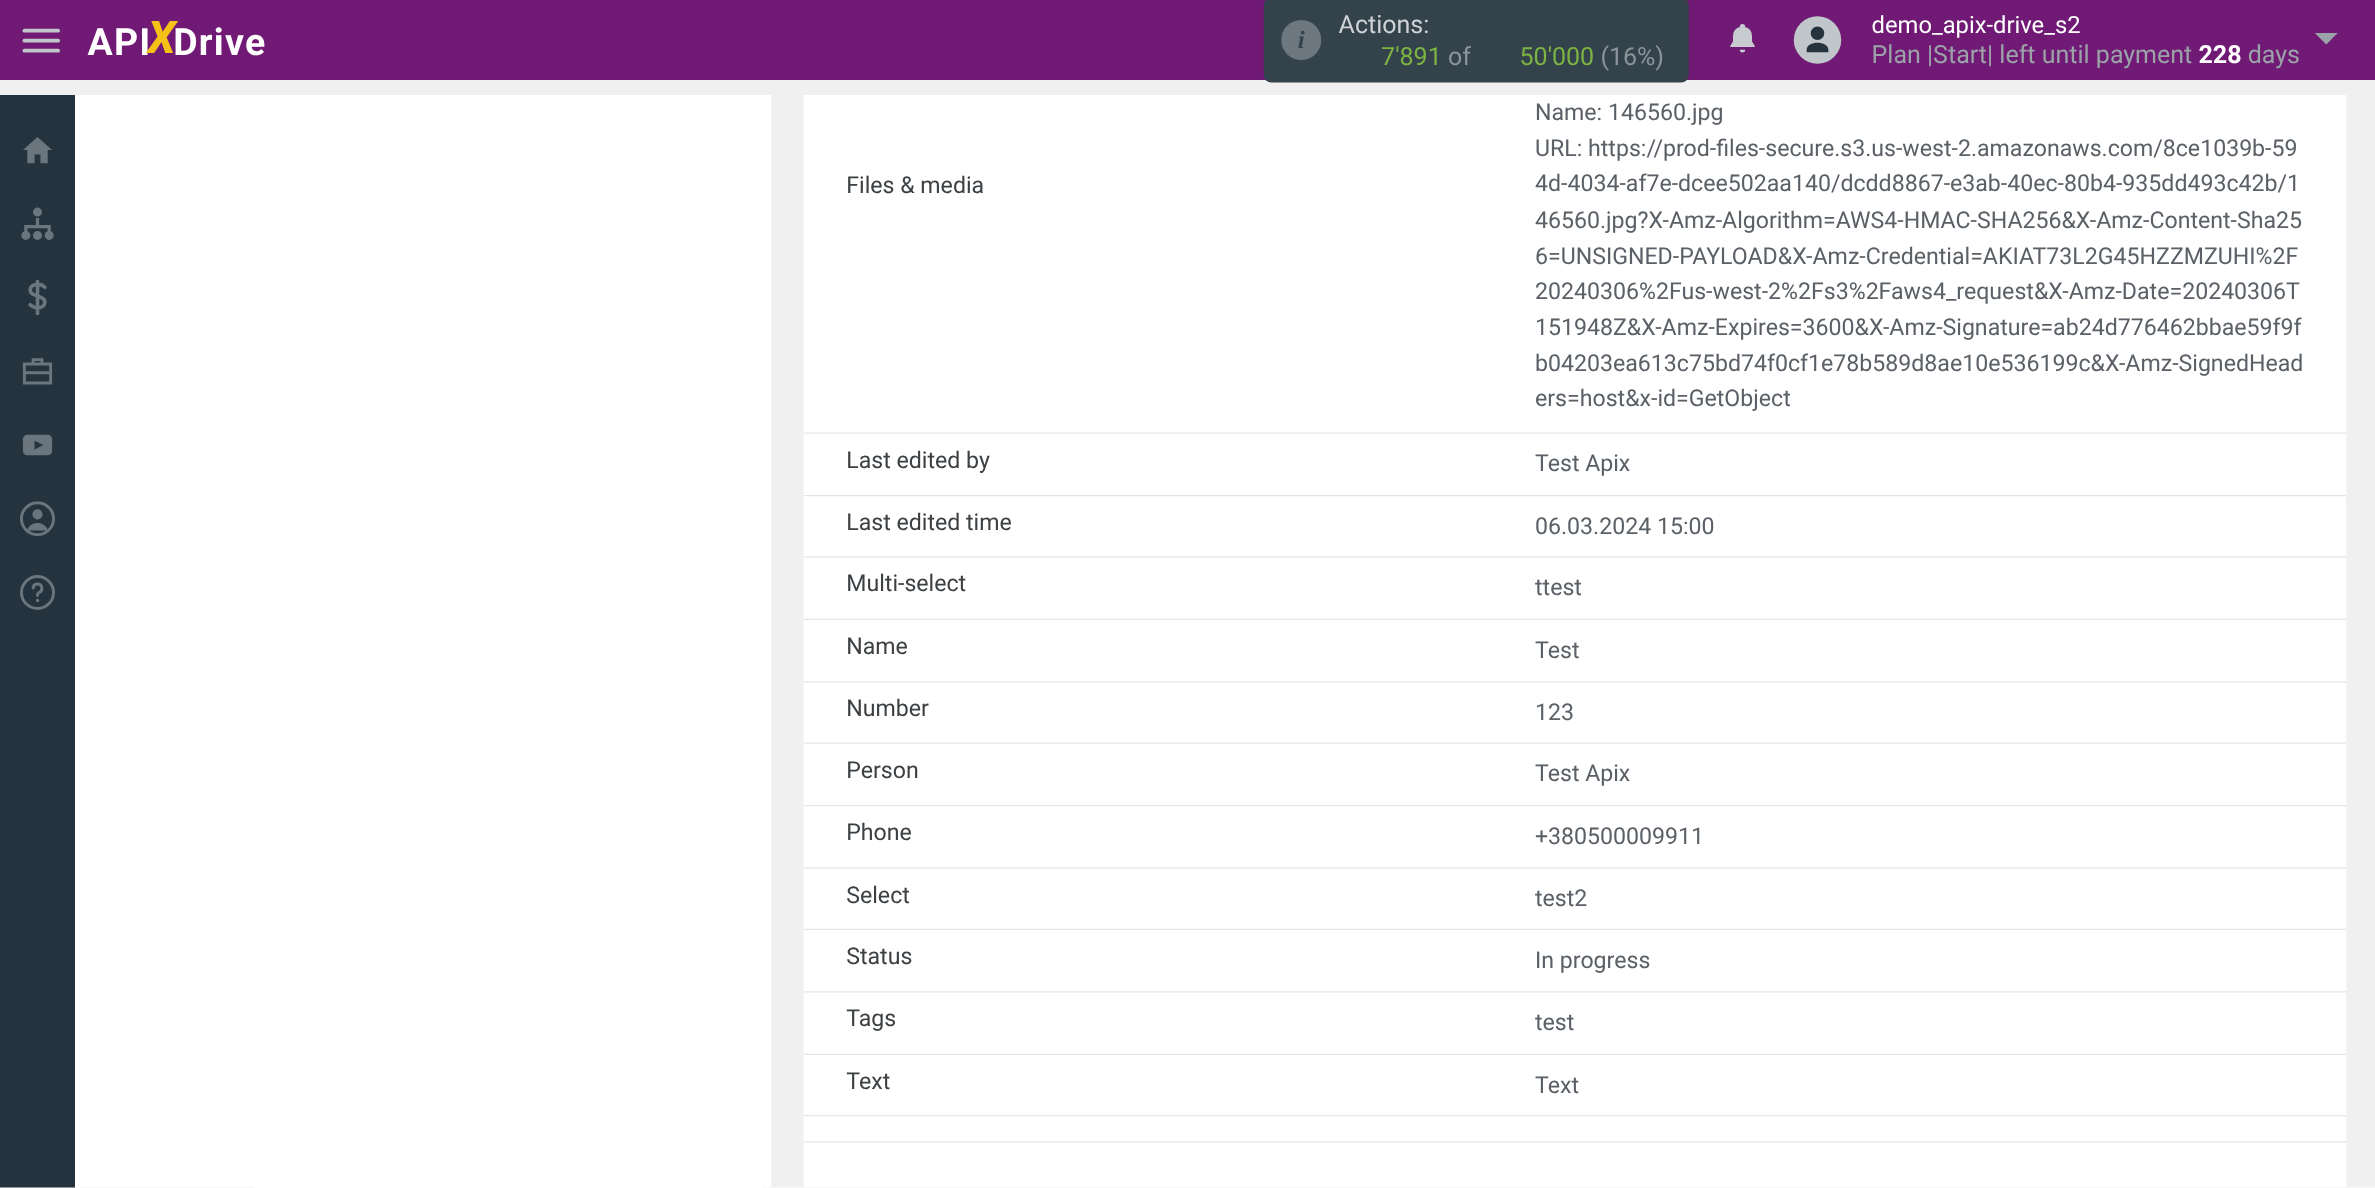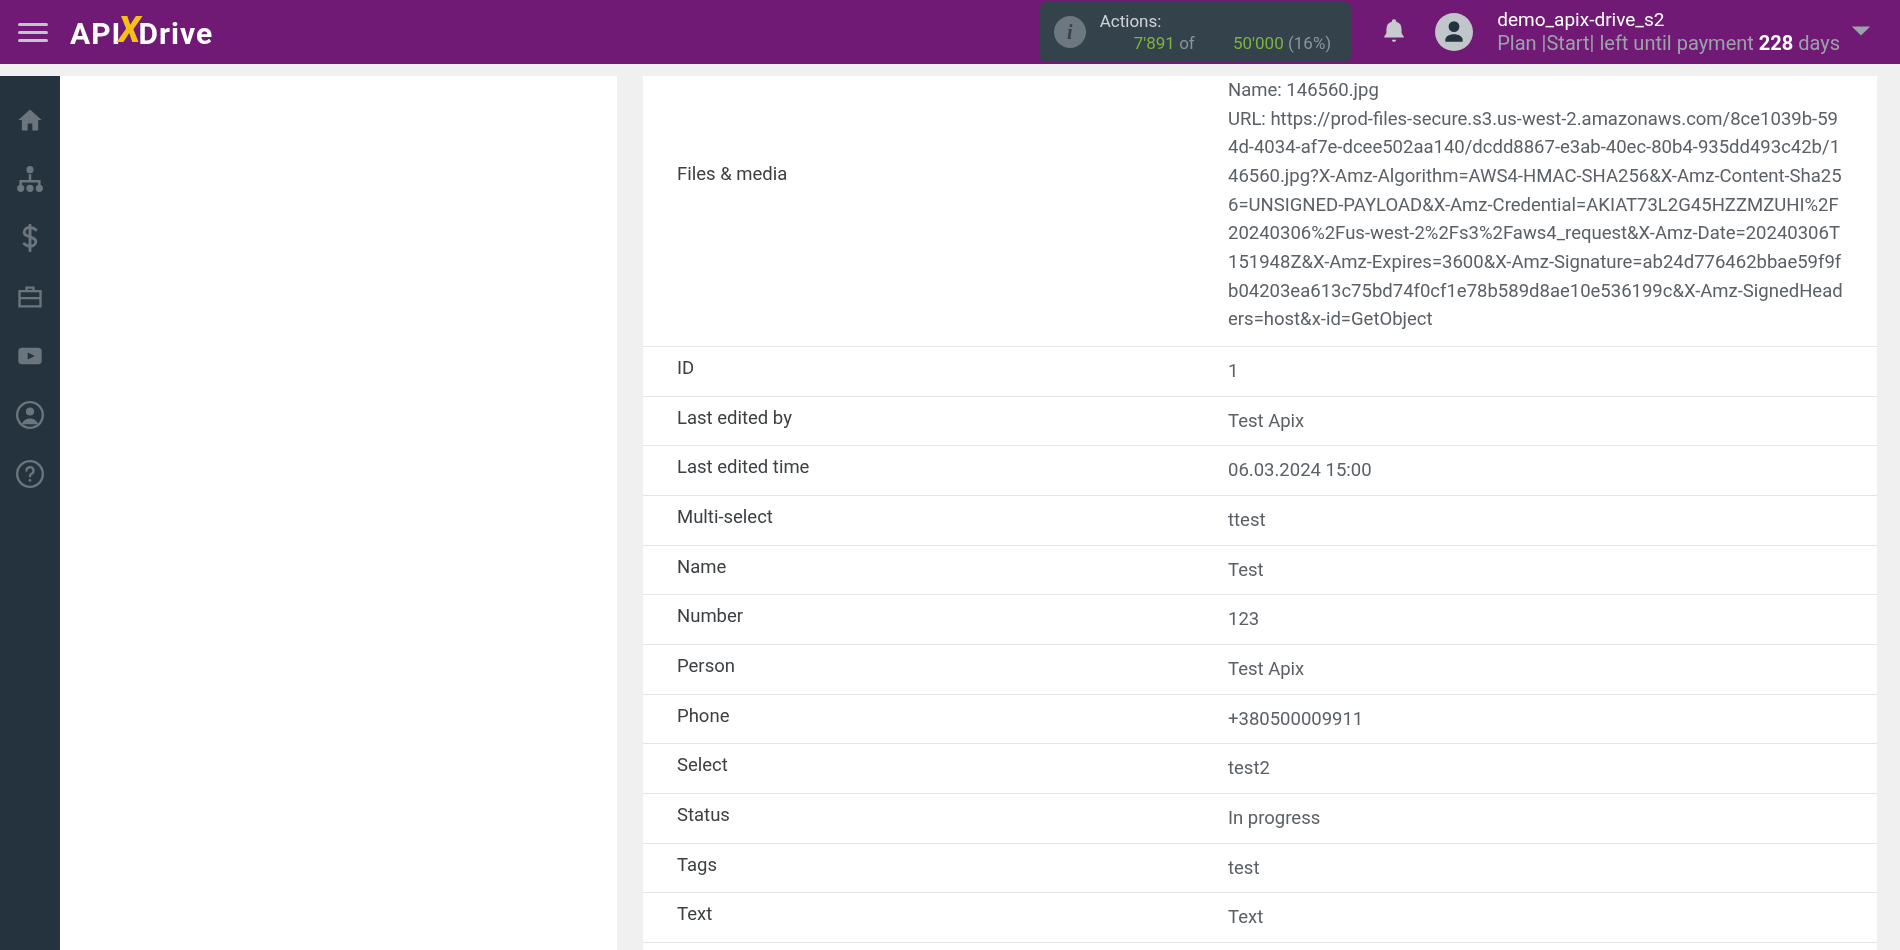--- a/index.html
+++ b/index.html
@@ -65,21 +65,21 @@
       background: #6d7780;
       display: flex;
       align-items: center;
       justify-content: center;
       color: #34424c;
       font-weight: 900;
       font-size: 20px;
       font-style: italic;
       font-family: Georgia, serif;
     }
-    .actions-text { font-size: 17px; line-height: 1.3; }
+    .actions-text { font-size: 20px; line-height: 1.3; }
     .actions-text .label { color: #cfd3d7; }
     .actions-text .row2 { color: #8b949b; }
     .actions-text .green { color: #7cb342; margin-left: 34px; }
     .bell-wrap { margin-right: 28px; cursor: pointer; }
     .bell-wrap svg { width: 26px; height: 28px; fill: #c7cbcf; }
     .user-block {
       display: flex;
       align-items: center;
       gap: 24px;
       cursor: pointer;
@@ -162,21 +162,21 @@
       align-items: center;
     }
     .data-row .val {
       flex: 1;
       color: #5a6066;
       padding-right: 32px;
       word-break: break-all;
       line-height: 1.55;
     }
     .files-row { padding-top: 0; padding-bottom: 12px; border-bottom: 1px solid #e5e5e5; }
-    .files-row .key { padding-top: 87px; align-items: flex-start; }
+    .files-row .key { padding-top: 61px; align-items: flex-start; }
   </style>
 </head>
 <body>
 
 <div class="header">
   <div class="hamburger">
     <span></span>
       <span></span>
       <span></span>
   </div>
@@ -268,24 +268,20 @@
 <div class="content-area">
   <div class="left-card"></div>
   <div class="right-card">
     <div class="data-table">
       <div class="data-row files-row">
         <div class="key">Files &amp; media</div>
         <div class="val" style="white-space: pre-line;">Name: 146560.jpg
 URL: https://prod-files-secure.s3.us-west-2.amazonaws.com/8ce1039b-594d-4034-af7e-dcee502aa140/dcdd8867-e3ab-40ec-80b4-935dd493c42b/146560.jpg?X-Amz-Algorithm=AWS4-HMAC-SHA256&amp;X-Amz-Content-Sha256=UNSIGNED-PAYLOAD&amp;X-Amz-Credential=AKIAT73L2G45HZZMZUHI%2F20240306%2Fus-west-2%2Fs3%2Faws4_request&amp;X-Amz-Date=20240306T151948Z&amp;X-Amz-Expires=3600&amp;X-Amz-Signature=ab24d776462bbae59f9fb04203ea613c75bd74f0cf1e78b589d8ae10e536199c&amp;X-Amz-SignedHeaders=host&amp;x-id=GetObject</div>
       </div>
       <div class="data-row">
-          <div class="key">ID</div>
-          <div class="val">1</div>
-        </div>
-      <div class="data-row">
           <div class="key">Last edited by</div>
           <div class="val">Test Apix</div>
         </div>
       <div class="data-row">
           <div class="key">Last edited time</div>
           <div class="val">06.03.2024 15:00</div>
         </div>
       <div class="data-row">
           <div class="key">Multi-select</div>
           <div class="val">ttest</div>

